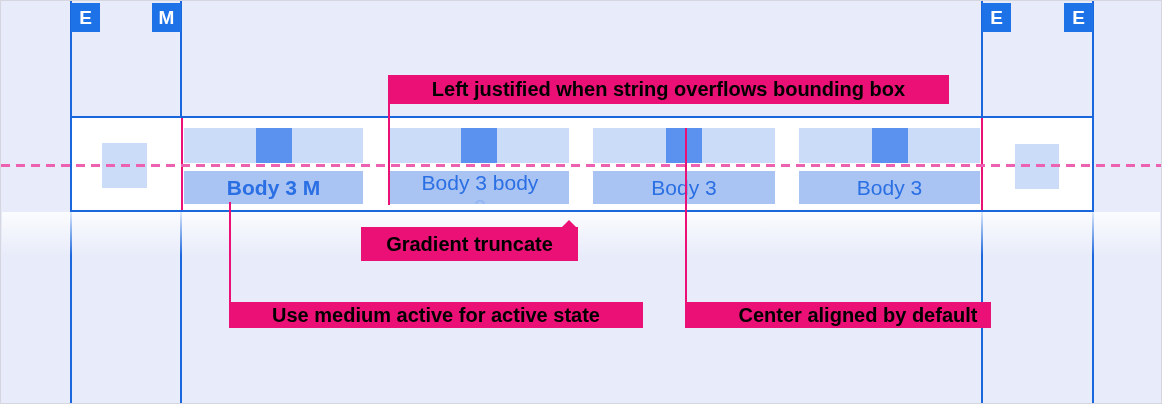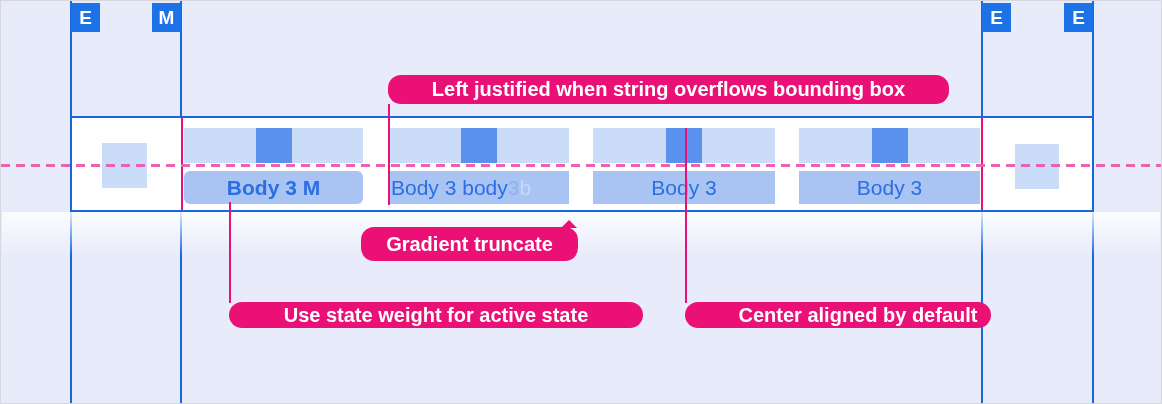--- a/index.html
+++ b/index.html
@@ -60,45 +60,44 @@
     position:absolute; top:10px; left:50%; margin-left:-18px;
     width:36px; height:35px; background:var(--tab-square,#5b91ef);
   }
   .tab .label-band{
     position:absolute; left:0; right:0; top:53px; height:33px;
     background:var(--tab-medium,#a9c3f3);
     display:flex; align-items:center; justify-content:center;
     font-size:21px; color:var(--text-blue,#2a6fe3);
     white-space:nowrap; overflow:hidden;
   }
-  .tab-1 .label-band{ font-weight:700;border-radius:6px; }
-  .tab-2 .label-band{ justify-content:flex-start; padding-left:2px; }
+  .tab-1 .label-band{ font-weight:700; }
+  .tab-2 .label-band{ justify-content:flex-start; padding-left:2px;flex-direction:column; }
   .seg-main{ color:var(--text-blue,#2a6fe3); }
   .seg-fade1{ color:var(--fade-1,#8fb3f1); }
   .seg-fade2{ color:var(--fade-2,#c7d8f8); }
 
   
   .dashed-line{
     position:absolute; left:0; right:0; top:163px; height:3px;
     background:repeating-linear-gradient(90deg,
       var(--dashed-pink,#ed61b1) 0 9px, transparent 9px 15px);
   }
 
   
   .ann-line{ position:absolute; width:2px; background:var(--accent-pink,#ea1075); }
   .al-overflow{ left:387px; top:103px; height:101px; }
   .al-medium{ left:228px; top:201px; height:101px; }
   .al-center{ left:684px; top:127px; height:175px; }
 
   
   .ann-label{
-    position:absolute; background:var(--accent-pink,#ea1075); color:#ffffff;
+    position:absolute; background:var(--accent-pink,#ea1075); color:#000000;
     font-weight:700; display:flex; align-items:center; justify-content:center;
     white-space:nowrap;
-    border-radius:13px;
   }
   .lbl-overflow{ left:387px; top:74px; width:561px; height:29px; font-size:20px; }
   .lbl-gradient{ left:360px; top:226px; width:217px; height:34px; font-size:20px; }
   .lbl-medium{ left:228px; top:301px; width:414px; height:26px; font-size:20px; }
   .lbl-center{ left:684px; top:301px; width:306px; height:26px; font-size:20px;padding-left:40px; }
   .arrow-up{
     position:absolute; top:-7px; left:200px; width:0; height:0;
     border-left:8px solid transparent; border-right:8px solid transparent;
     border-bottom:8px solid var(--accent-pink,#ea1075);
   }
@@ -162,17 +161,17 @@
   <div class="ann-line al-medium"></div>
   <div class="ann-line al-center"></div>
 
   <div class="ann-label lbl-overflow">Left justified when string overflows bounding box</div>
 
   <div class="ann-label lbl-gradient">
     <div class="arrow-up"></div>
     <span>Gradient truncate</span>
   </div>
 
-  <div class="ann-label lbl-medium">Use state weight for active state</div>
+  <div class="ann-label lbl-medium">Use medium active for active state</div>
 
   <div class="ann-label lbl-center">Center aligned by default</div>
 
 </div>
 
 </body></html>

